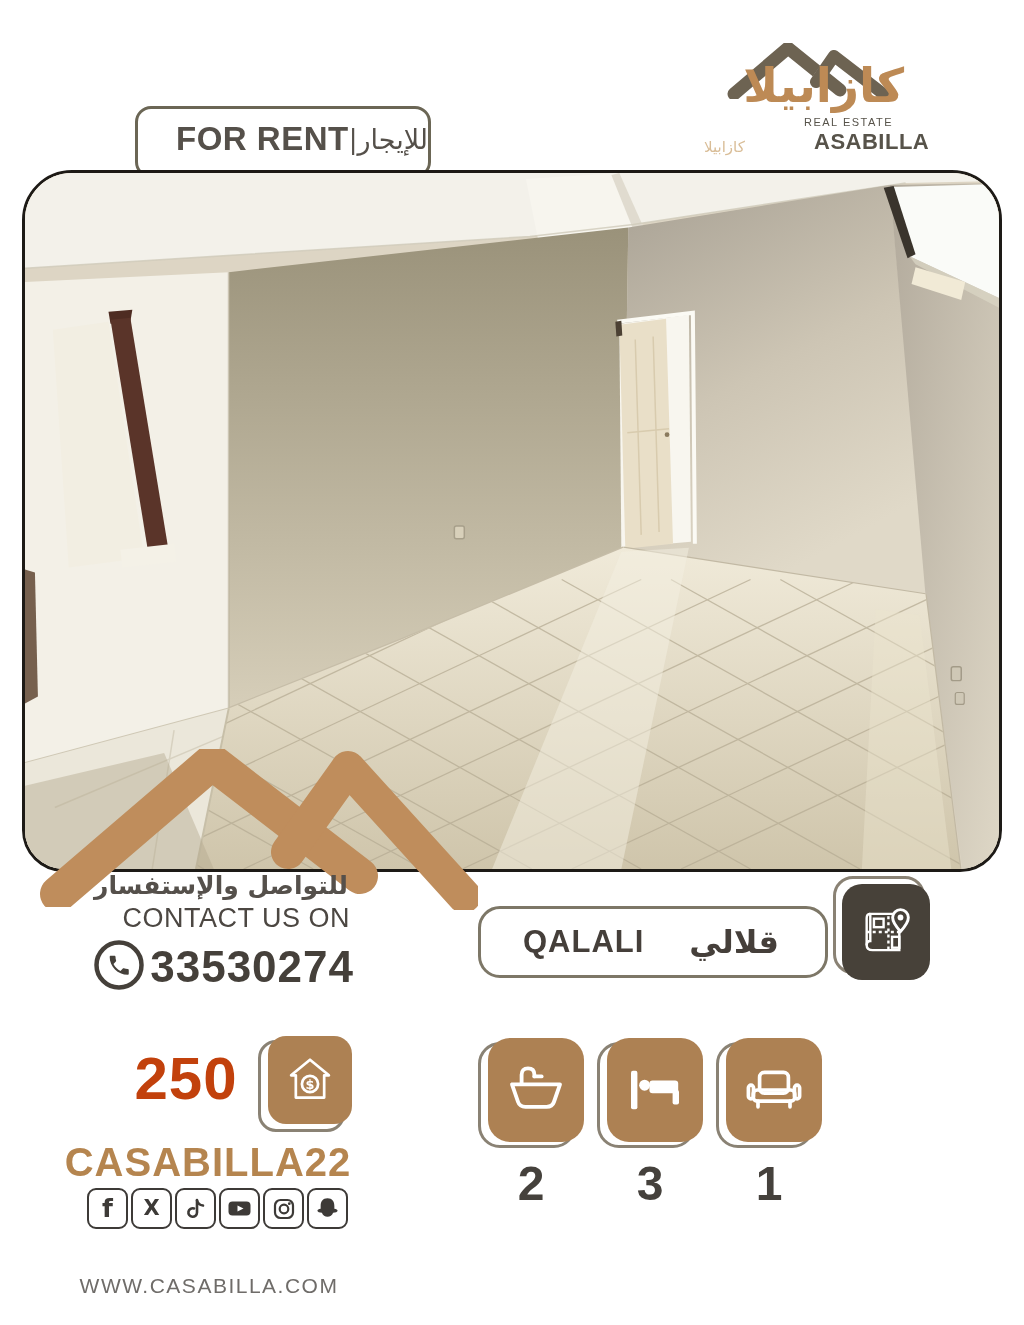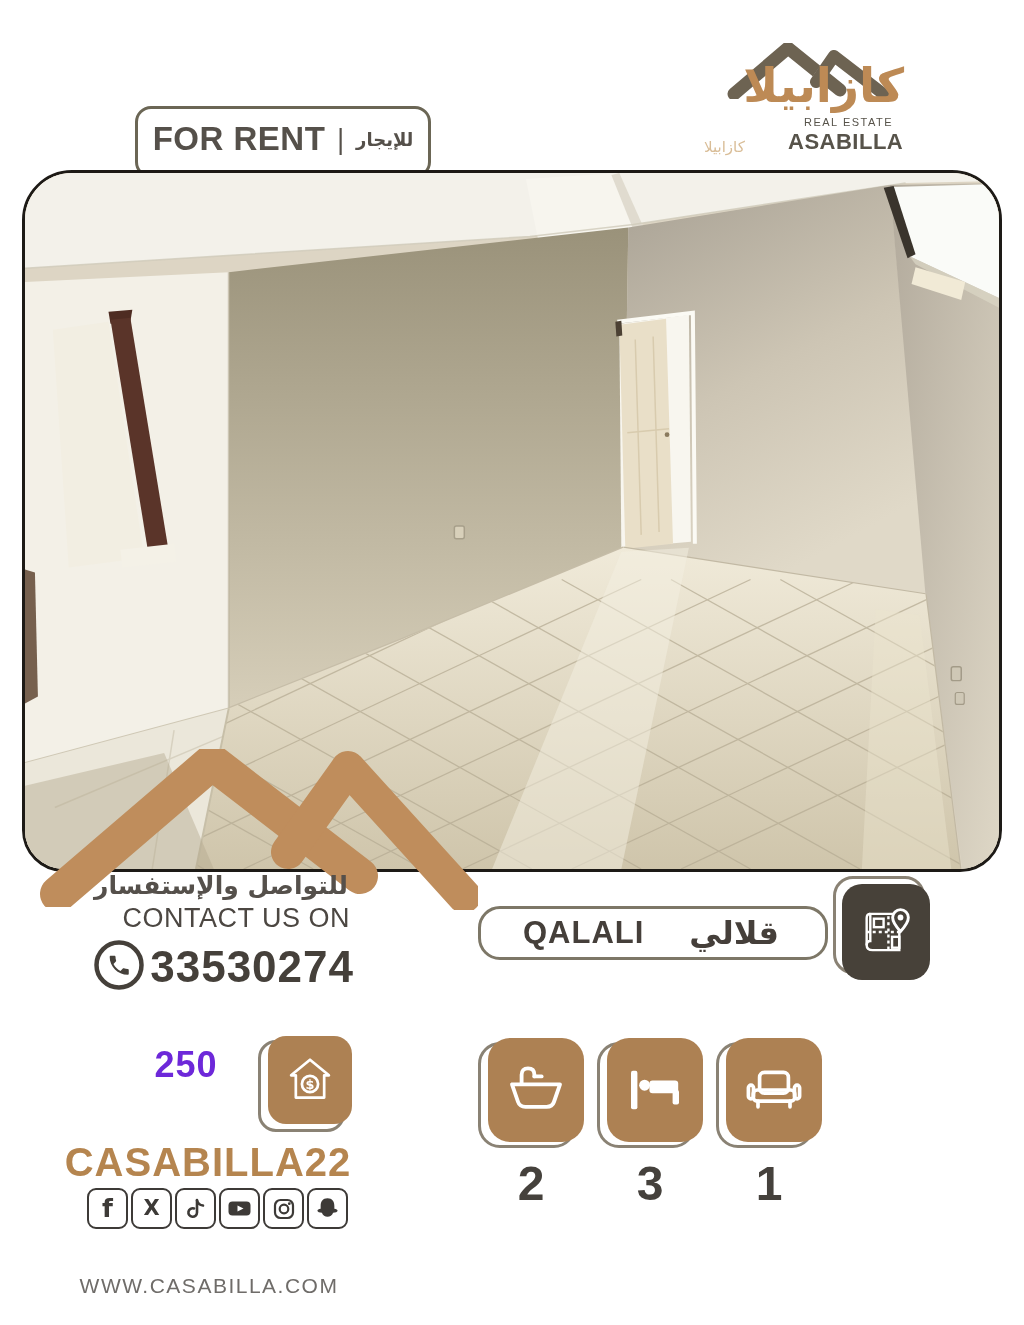--- a/index.html
+++ b/index.html
@@ -7,34 +7,34 @@
     position:relative;width:1024px;height:1325px;margin:0 auto;
     background:#ffffff;overflow:hidden;
     font-family:"DejaVu Sans", sans-serif;color:#45413c;
   }
   .abs{position:absolute;}
 
   
   .banner{
     left:135px;top:106px;width:296px;height:72px;
     border:3px solid #6b6655;border-radius:16px;background:#fff;
-    display:flex;align-items:center;justify-content:center;gap:11px;
+    display:flex;align-items:center;justify-content:flex-end;
     z-index:1;box-sizing:border-box;padding-bottom:6px;
   }
   .banner .en{font-size:33px;font-weight:700;letter-spacing:.5px;color:#55504a;font-family:"Liberation Sans","DejaVu Sans",sans-serif;}
   .banner .bar{font-size:26px;color:#55504a;font-weight:400;}
-  .banner .ar{font-size:18px;font-weight:700;color:#55504a;}
+  .banner .ar{font-size:27px;font-weight:400;color:#55504a;}
 
   
   .logo{left:652px;top:38px;width:268px;height:130px;z-index:1;}
   .logo .name-ar{position:absolute;left:0;top:24px;width:252px;
     font-size:47px;font-weight:700;color:#bd8a55;line-height:1;}
   .logo .tagline{position:absolute;left:152px;top:78px;font-size:11px;font-weight:400;
     letter-spacing:1.5px;color:#57534a;font-family:"Liberation Sans","DejaVu Sans",sans-serif;}
-  .logo .name-en{position:absolute;left:136px;top:91px;font-size:22px;font-weight:700;
+  .logo .name-en{position:absolute;left:162px;top:91px;font-size:22px;font-weight:700;
     letter-spacing:.5px;color:#57534a;font-family:"Liberation Sans","DejaVu Sans",sans-serif;}
   .logo .sub-ar{position:absolute;left:52px;top:100px;font-size:15px;color:#d9bd97;}
 
   
   .photo{
     left:22px;top:170px;width:980px;height:702px;z-index:2;
     border:3px solid #1d1a16;border-radius:50px 50px 42px 42px;
     overflow:hidden;background:#ddd5c4;box-sizing:border-box;
   }
   .photo svg{display:block;}
@@ -45,39 +45,39 @@
   .contact{left:60px;top:870px;width:294px;z-index:4;}
   .contact .h-ar{text-align:right;padding-right:6px;font-size:25px;font-weight:700;color:#55504b;line-height:1.25;}
   .contact .h-en{text-align:right;padding-right:4px;font-size:27px;letter-spacing:.5px;color:#4c4742;
     font-family:"Liberation Sans","DejaVu Sans",sans-serif;font-weight:400;margin-top:2px;}
   .contact .ph-row{display:flex;align-items:center;justify-content:flex-end;gap:4px;margin-top:4px;}
   .contact .number{font-size:44px;font-weight:700;letter-spacing:1px;color:#45403a;
     font-family:"Liberation Sans","DejaVu Sans",sans-serif;}
 
   
   .loc-badge{
-    left:478px;top:906px;width:350px;height:54px;border:3px solid #7d7767;border-radius:22px;
+    left:478px;top:906px;width:350px;height:72px;border:3px solid #7d7767;border-radius:22px;
     background:#fff;display:flex;align-items:center;justify-content:space-between;
     padding:0 46px 0 42px;box-sizing:border-box;z-index:4;
   }
   .loc-badge .en{font-size:31px;font-weight:700;letter-spacing:1px;color:#453f3a;
     font-family:"Liberation Sans","DejaVu Sans",sans-serif;}
   .loc-badge .ar{font-size:32px;font-weight:700;color:#453f3a;}
 
   .tile{position:absolute;}
   .tile .outline{position:absolute;border:3px solid #8a8274;background:transparent;}
   .tile .fill{position:absolute;display:flex;align-items:center;justify-content:center;}
 
   .map-tile{left:833px;top:876px;width:100px;height:106px;z-index:4;}
   .map-tile .outline{left:0;top:0;width:86px;height:92px;border-radius:20px;}
   .map-tile .fill{left:9px;top:8px;width:88px;height:96px;border-radius:20px;background:#474139;}
 
   
   .price-amount{left:128px;top:1044px;width:116px;text-align:center;
-    font-size:36px;font-weight:700;letter-spacing:1px;color:#6d28d9;z-index:4;
+    font-size:60px;font-weight:700;letter-spacing:1px;color:#c2410c;z-index:4;
     font-family:"Liberation Sans","DejaVu Sans",sans-serif;}
   .house-tile{left:258px;top:1036px;width:94px;height:98px;z-index:4;}
   .house-tile .outline{left:0;top:4px;width:81px;height:86px;border-radius:18px;}
   .house-tile .fill{left:10px;top:0;width:84px;height:88px;border-radius:18px;background:#ad8153;}
 
   
   .amenity{width:106px;height:112px;z-index:4;}
   .amenity .outline{left:0;top:4px;width:92px;height:100px;border-radius:22px;}
   .amenity .fill{left:10px;top:0;width:96px;height:104px;border-radius:22px;background:#ad8153;}
   .count{top:1156px;width:106px;text-align:center;font-size:48px;font-weight:700;color:#45413c;z-index:4;

